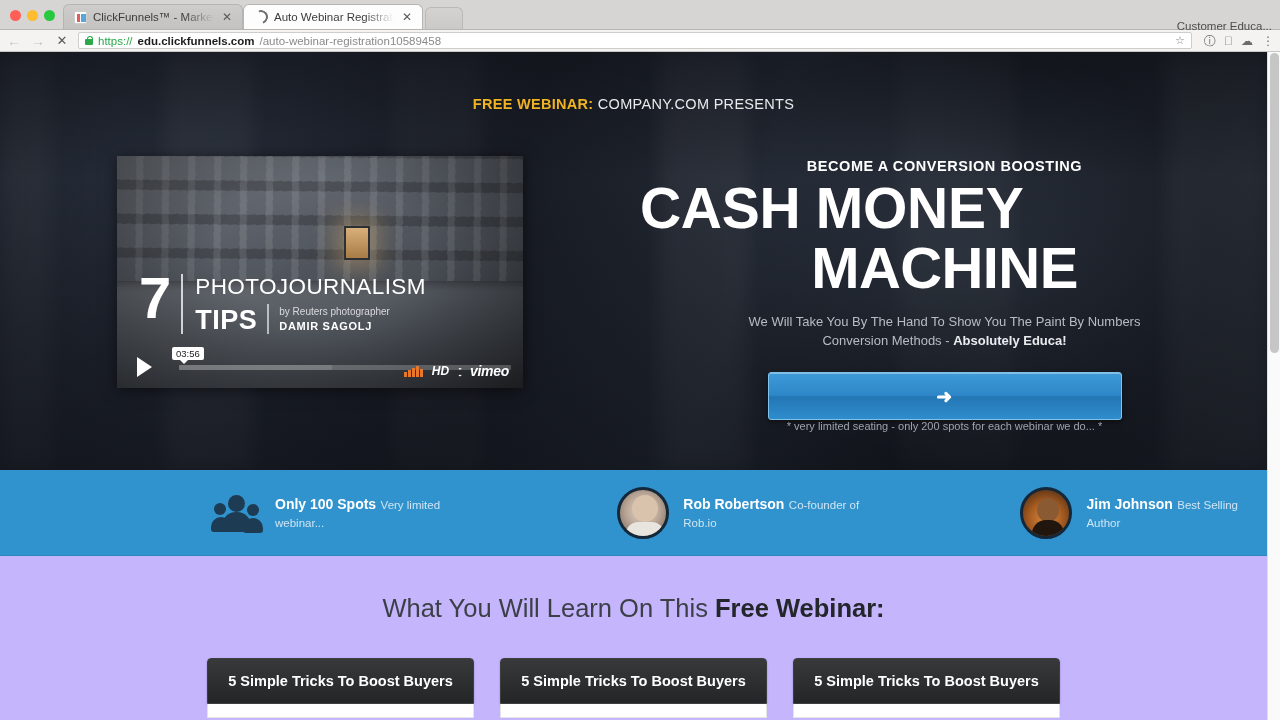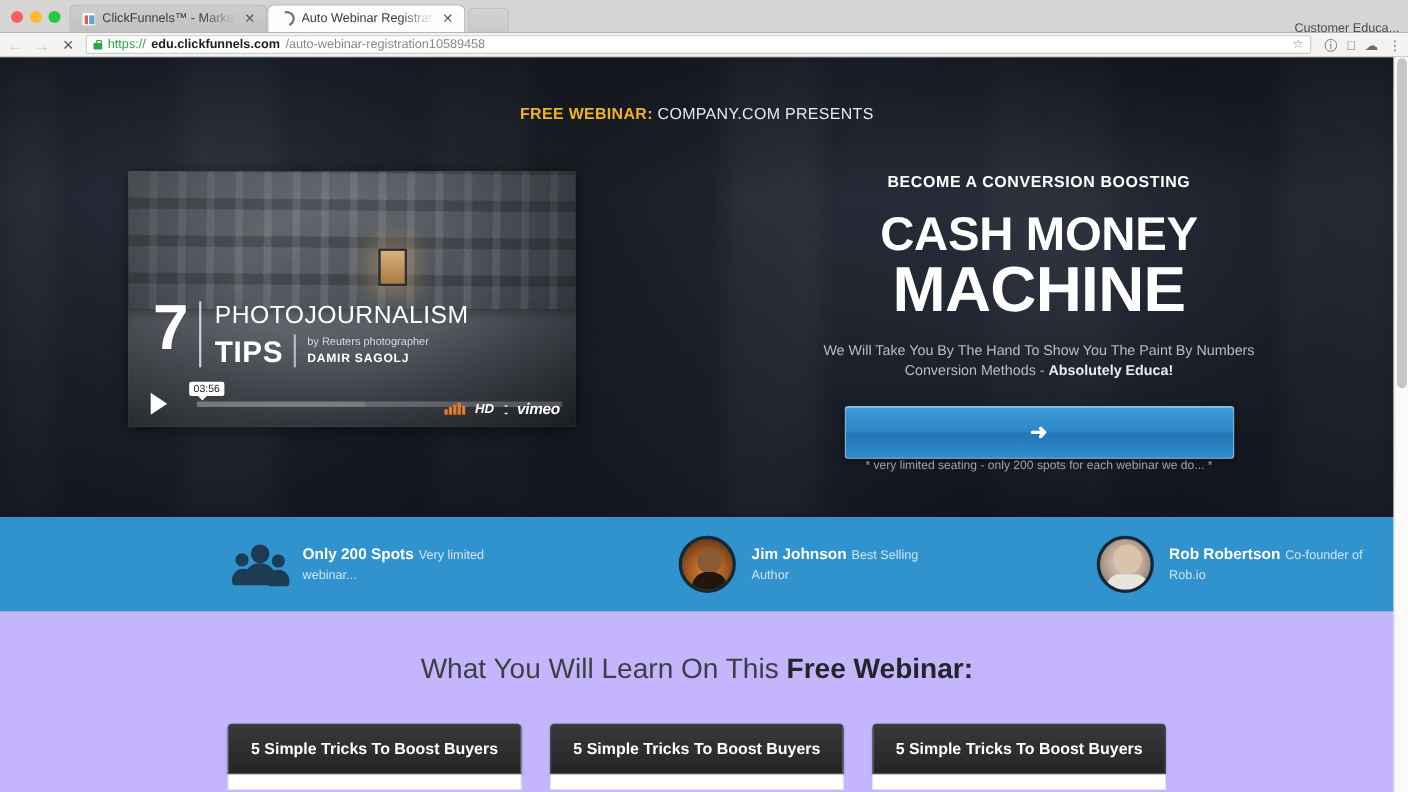--- a/index.html
+++ b/index.html
@@ -179,21 +179,21 @@
   .vol i { width:2.5px; background:#e8772a; display:block; }
   .hd { color:#fff; font-weight:bold; font-size:12px; font-style:italic; }
   .fs { color:#fff; font-size:11px; letter-spacing:-1px; }
   .vimeo { color:#fff; font-weight:bold; font-style:italic; font-size:14px; letter-spacing:-.3px; }
 
   
   .pre-head {
     text-align:center; color:#fff; font-size:14.5px; font-weight:bold;
     letter-spacing:.55px; margin-top: 2px;
   }
-  .h1a { text-align:center; color:#fff; font-size:43px; font-weight:bold; letter-spacing:-.3px; line-height:1.08; margin-top:16px; }
+  .h1a { text-align:left; color:#fff; font-size:57px; font-weight:bold; letter-spacing:-.3px; line-height:1.08; margin-top:4px; }
   .h1b { text-align:center; color:#fff; font-size:58px; font-weight:bold; letter-spacing:-.6px; line-height:1.02; margin-top:-2px; }
   .sub {
     text-align:center; color:#b9bcc4; font-size:13px; line-height:1.45;
     margin: 16px auto 0; width: 420px;
   }
   .sub b { color:#e9ebef; font-weight:bold; }
 
   .cta {
     display:flex; align-items:center; justify-content:center; gap:14px;
     width: 354px; height: 48px; margin: 22px auto 0;
@@ -380,38 +380,38 @@
       <div class="bb-item bb-1">
         <span class="people">
           <i class="h2p"></i>
             <i class="b2p"></i>
             <i class="h3p"></i>
             <i class="b3p"></i>
             <i class="h1p"></i>
             <i class="b1p"></i>
         </span>
         <span>
-          <span class="bb-name">Only 200 Spots</span>
+          <span class="bb-name">Only 100 Spots</span>
           <span class="bb-desc">Very limited webinar...</span>
+        </span>
+      </div>
+
+      <div class="bb-item bb-3">
+        <span class="avatar av-rob"></span>
+        <span>
+          <span class="bb-name">Rob Robertson</span>
+          <span class="bb-desc">Co-founder of Rob.io</span>
         </span>
       </div>
 
       <div class="bb-item bb-2">
         <span class="avatar av-jim"></span>
         <span>
           <span class="bb-name">Jim Johnson</span>
           <span class="bb-desc">Best Selling Author</span>
-        </span>
-      </div>
-
-      <div class="bb-item bb-3">
-        <span class="avatar av-rob"></span>
-        <span>
-          <span class="bb-name">Rob Robertson</span>
-          <span class="bb-desc">Co-founder of Rob.io</span>
         </span>
       </div>
     </div>
 
     <div class="lower">
       <div class="learn">
         <span>What You Will Learn On This </span><b>Free Webinar:</b>
       </div>
       <div class="cards">
         <div class="card">

